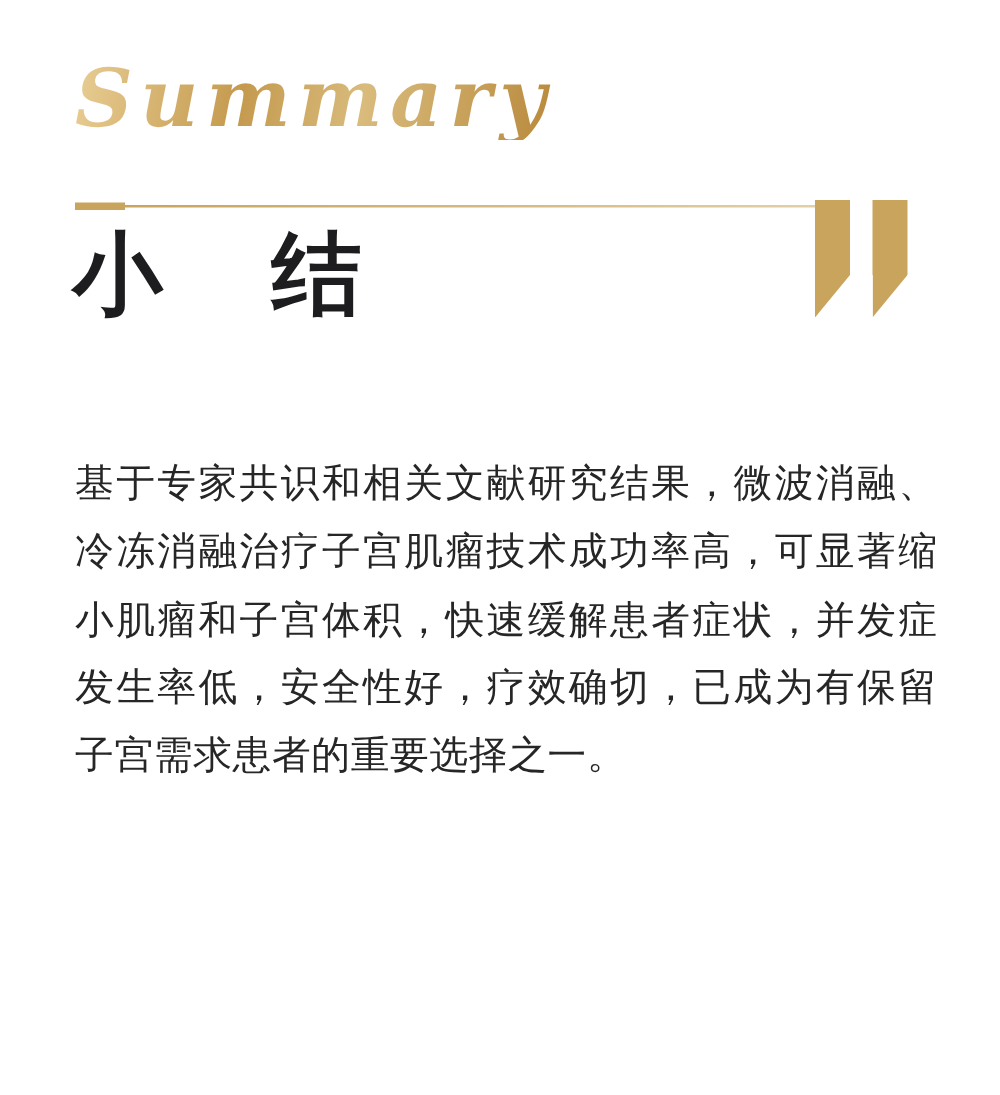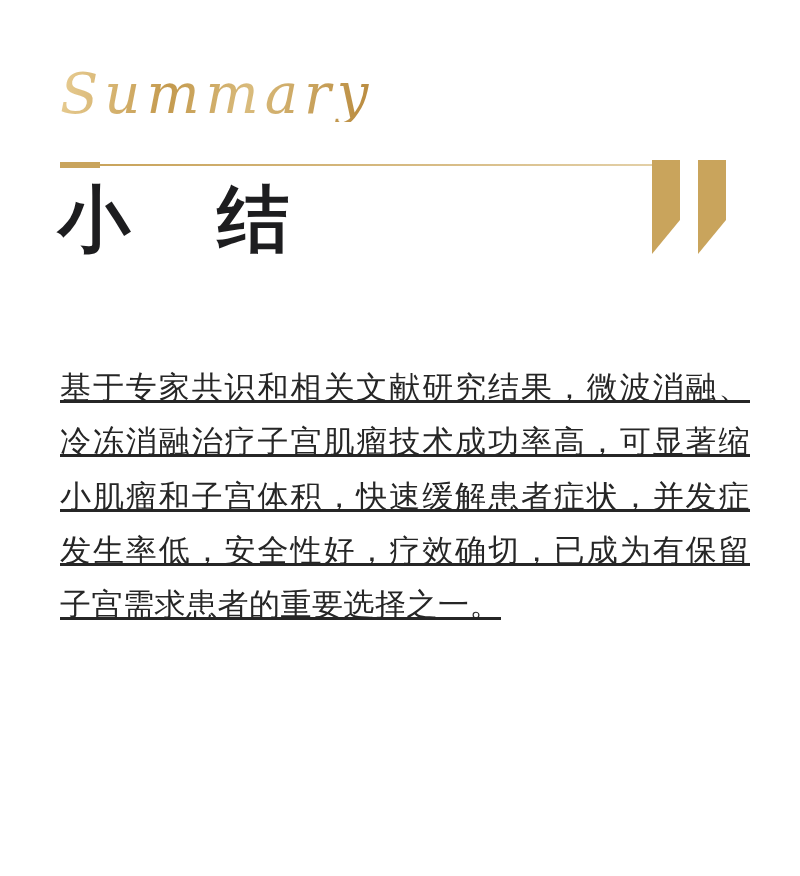--- a/index.html
+++ b/index.html
@@ -26,25 +26,25 @@
     position: absolute;
     left: 0;
     top: 40px;
     width: 800px;
     height: 260px;
   }
 
   .summary-script {
     position: absolute;
     left: 60px;
-    top: 26px;
+    top: 8px;
     font-family: "DejaVu Serif", "Liberation Serif", serif;
     font-style: italic;
-    font-weight: normal;
-    font-size: 56px;
+    font-weight: bold;
+    font-size: 64px;
     letter-spacing: 6px;
     line-height: 1;
     color: #c8a15a;
     background: linear-gradient(100deg, #e8cd93 0%, #c49a4e 35%, #d9bb7c 60%, #b8893c 100%);
     -webkit-background-clip: text;
     background-clip: text;
     -webkit-text-fill-color: transparent;
     white-space: nowrap;
   }
 
@@ -118,21 +118,20 @@
     left: 60px;
     top: 360px;
     width: 690px;
     font-family: "DejaVu Sans", "Liberation Sans", sans-serif;
     font-size: 31px;
     line-height: 1.75;
     color: #262626;
     letter-spacing: 0.5px;
     text-align: justify;
     text-justify: inter-character;
-    text-decoration: underline;
   }
 </style>
 </head>
 <body>
 
 <div class="slide">
 
   <div class="header">
 
     <div class="summary-script">Summary</div>

